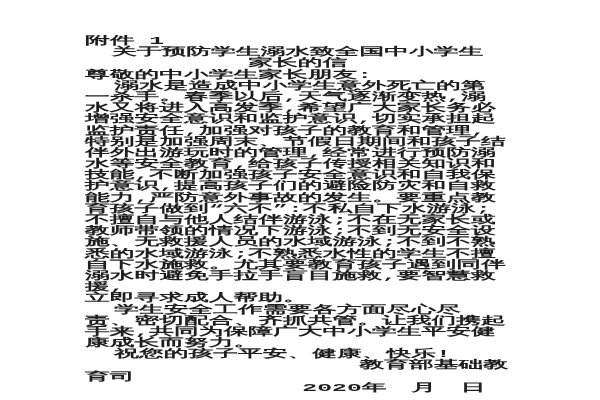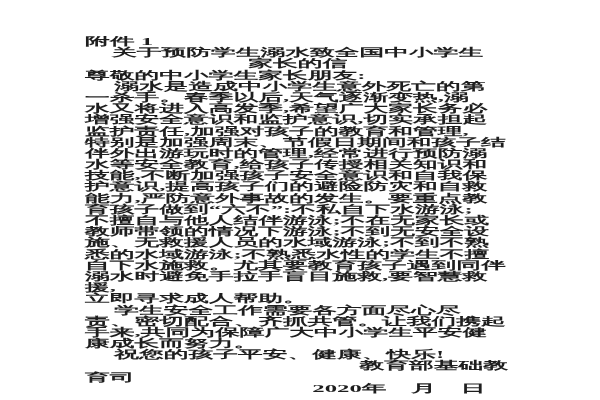--- a/index.html
+++ b/index.html
@@ -6,21 +6,21 @@
     margin: 0;
     padding: 0;
     background: #ffffff;
   }
   #screen {
     position: relative;
     width: 600px;
     height: 400px;
     background: #ffffff;
     overflow: hidden;
-    font-family: Liberation Serif, serif;
+    font-family: Liberation Mono, monospace;
   }
   .doc-text {
     position: absolute;
     left: 85px;
     top: 36px;
     width: 189px;
     transform: scaleX(2.25);
     transform-origin: 0 0;
     font-size: 11px;
     line-height: 11.2px;

